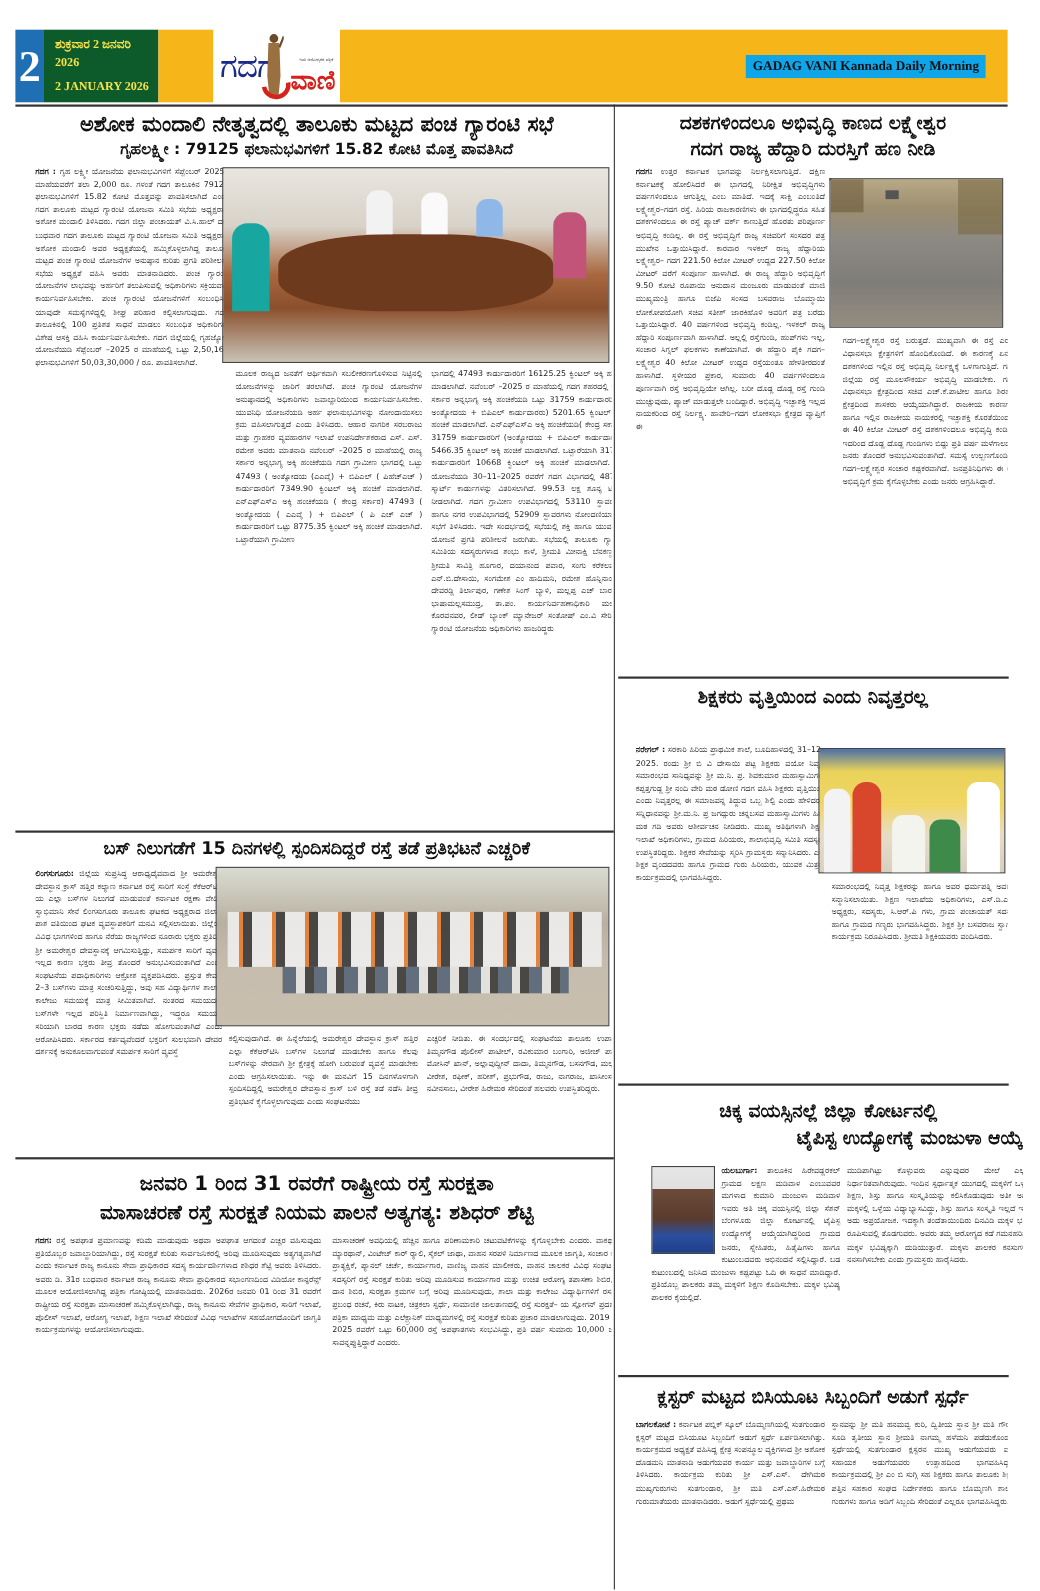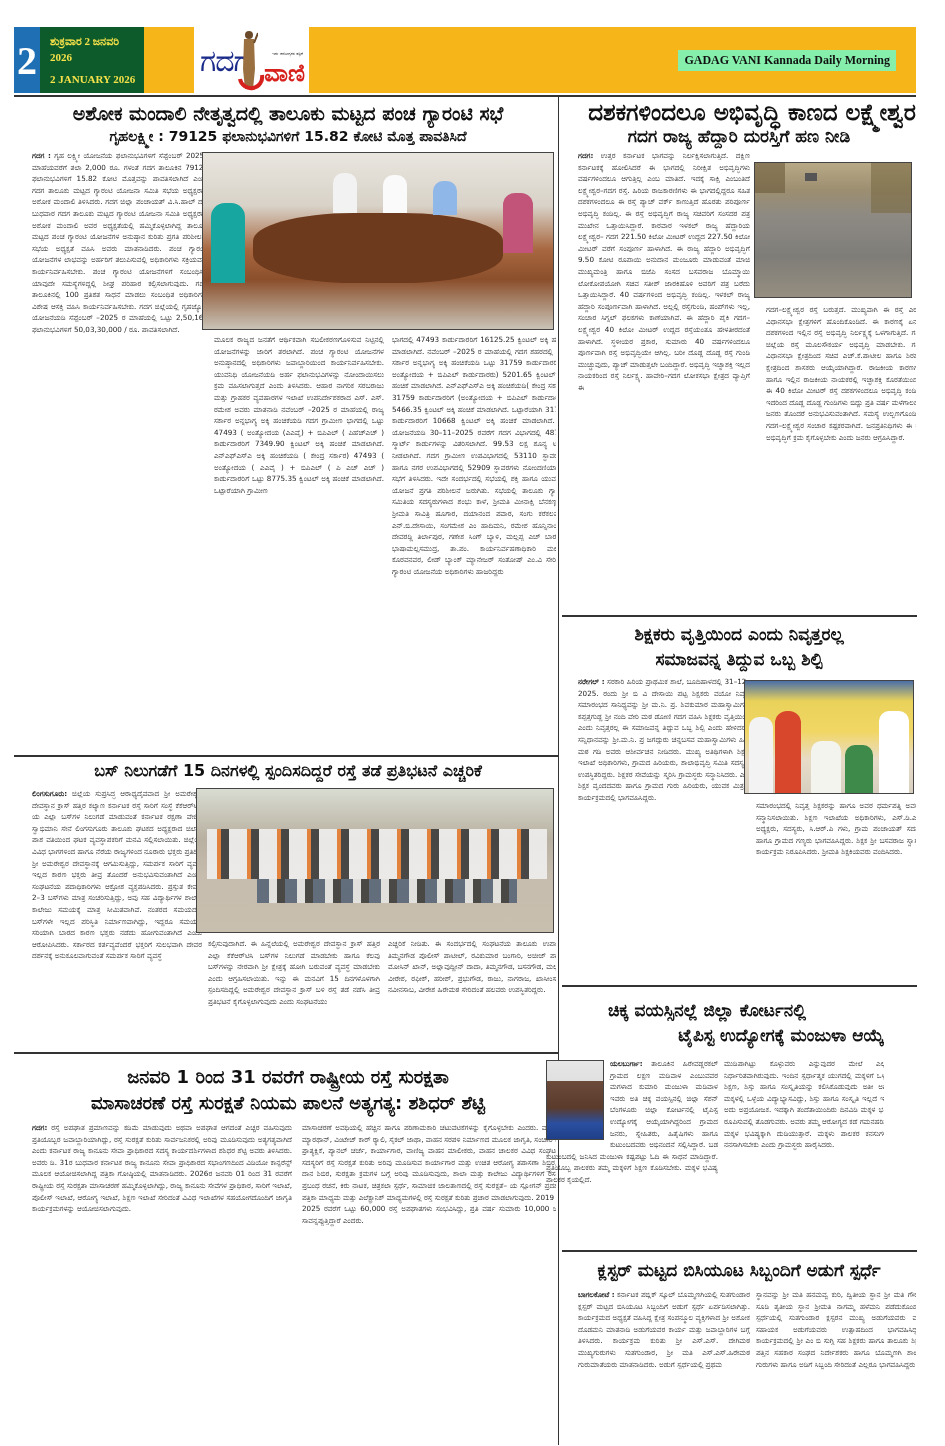--- a/index.html
+++ b/index.html
@@ -12,21 +12,21 @@
   .date-box { width: 104px; background: #0d5b2a; color: #f5e14a; font-family: "Liberation Serif", serif; font-weight: bold; padding: 6px 6px 0 10px; }
   .date-box .kn { font-size: 11px; line-height: 16px; }
   .date-box .en { font-size: 11px; line-height: 20px; margin-top: 4px; }
   .yellow-a { width: 50px; background: #f6b519; }
   .logo { width: 115px; background: #fff; position: relative; display: flex; align-items: center; justify-content: center; }
   .logo .gadaga { position: absolute; left: 6px; top: 16px; font-size: 30px; font-weight: normal; color: #1b2b8a; letter-spacing: -1px; font-family: "DejaVu Sans", sans-serif; }
   .logo .vani { position: absolute; right: 4px; top: 32px; font-size: 24px; font-weight: bold; color: #d6211c; font-family: "DejaVu Sans", sans-serif; }
   .logo .statue { position: absolute; left: 46px; top: 2px; width: 18px; height: 62px; }
   .logo .tag { position: absolute; right: 6px; top: 24px; font-size: 4px; color: #222; }
   .yellow-b { flex: 1; background: #f6b519; display: flex; align-items: center; justify-content: flex-end; padding-right: 20px; }
-  .tagline { background: #86efac; font-family: "Liberation Serif", serif; font-weight: bold; font-size: 12px; padding: 3px 6px; color: #111; }
+  .tagline { background: #0ea5e9; font-family: "Liberation Serif", serif; font-weight: bold; font-size: 12px; padding: 3px 6px; color: #111; }
 
   .rule { position: absolute; background: #333; }
 
   
   .article { position: absolute; overflow: hidden; }
   .headline { font-family: "DejaVu Sans", sans-serif; font-weight: bold; text-align: center; color: #111; }
   .subhead { font-family: "DejaVu Sans", sans-serif; font-weight: bold; text-align: center; color: #111; }
   .col { position: absolute; font-size: 7.2px; line-height: 11.6px; text-align: justify; color: #222; overflow: hidden; margin-left: 12px; }
   .col .lead { font-weight: bold; }
   .photo { position: absolute; border: 1px solid #444; overflow: hidden; }
@@ -80,21 +80,21 @@
     <div style="position:absolute;left:130px;top:20px;width:24px;height:40px;background:#f2f2f2;border-radius:10px 10px 0 0;"></div>
     <div style="position:absolute;left:180px;top:22px;width:24px;height:38px;background:#fafafa;border-radius:10px 10px 0 0;"></div>
     <div style="position:absolute;left:230px;top:28px;width:24px;height:34px;background:#8fb8e8;border-radius:10px 10px 0 0;"></div>
     <div style="position:absolute;left:300px;top:40px;width:30px;height:60px;background:#c2547a;border-radius:12px 12px 0 0;"></div>
   </div>
   <div class="col" style="left:182px;top:236px;width:170px;height:416px;">ಮೂಲಕ ರಾಜ್ಯದ ಜನತೆಗೆ ಆರ್ಥಿಕವಾಗಿ ಸಬಲೀಕರಣಗೊಳಿಸುವ ನಿಟ್ಟಿನಲ್ಲಿ ಯೋಜನೆಗಳನ್ನು ಜಾರಿಗೆ ತರಲಾಗಿದೆ. ಪಂಚ ಗ್ಯಾರಂಟಿ ಯೋಜನೆಗಳ ಅನುಷ್ಠಾನದಲ್ಲಿ ಅಧಿಕಾರಿಗಳು ಜವಾಬ್ದಾರಿಯಿಂದ ಕಾರ್ಯನಿರ್ವಹಿಸಬೇಕು. ಯುವನಿಧಿ ಯೋಜನೆಯಡಿ ಅರ್ಹ ಫಲಾನುಭವಿಗಳನ್ನು ನೋಂದಾಯಿಸಲು ಕ್ರಮ ವಹಿಸಲಾಗುತ್ತದೆ ಎಂದು ತಿಳಿಸಿದರು. ಆಹಾರ ನಾಗರಿಕ ಸರಬರಾಜು ಮತ್ತು ಗ್ರಾಹಕರ ವ್ಯವಹಾರಗಳ ಇಲಾಖೆ ಉಪನಿರ್ದೇಶಕರಾದ ಎಸ್. ಎಸ್. ರಮೇಶ ಅವರು ಮಾತನಾಡಿ ನವೆಂಬರ್ –2025 ರ ಮಾಹೆಯಲ್ಲಿ ರಾಜ್ಯ ಸರ್ಕಾರ ಅನ್ನಭಾಗ್ಯ ಅಕ್ಕಿ ಹಂಚಿಕೆಯಡಿ ಗದಗ ಗ್ರಾಮೀಣ ಭಾಗದಲ್ಲಿ ಒಟ್ಟು 47493 ( ಅಂತ್ಯೋದಯ (ಎಎವೈ) + ಬಿಪಿಎಲ್ ( ಪಿಹೆಚ್ಎಚ್ ) ಕಾರ್ಡುದಾರರಿಗೆ 7349.90 ಕ್ವಿಂಟಲ್ ಅಕ್ಕಿ ಹಂಚಿಕೆ ಮಾಡಲಾಗಿದೆ. ಎನ್‌ಎಫ್‌ಎಸ್‌ಎ ಅಕ್ಕಿ ಹಂಚಿಕೆಯಡಿ ( ಕೇಂದ್ರ ಸರ್ಕಾರ) 47493 ( ಅಂತ್ಯೋದಯ ( ಎಎವೈ ) + ಬಿಪಿಎಲ್ ( ಪಿ ಎಚ್ ಎಚ್ ) ಕಾರ್ಡುದಾರರಿಗೆ ಒಟ್ಟು 8775.35 ಕ್ವಿಂಟಲ್ ಅಕ್ಕಿ ಹಂಚಿಕೆ ಮಾಡಲಾಗಿದೆ. ಒಟ್ಟಾರೆಯಾಗಿ ಗ್ರಾಮೀಣ</div>
   <div class="col" style="left:360px;top:236px;width:176px;height:416px;">ಭಾಗದಲ್ಲಿ 47493 ಕಾರ್ಡುದಾರರಿಗೆ 16125.25 ಕ್ವಿಂಟಲ್ ಅಕ್ಕಿ ಹಂಚಿಕೆ ಮಾಡಲಾಗಿದೆ. ನವೆಂಬರ್ –2025 ರ ಮಾಹೆಯಲ್ಲಿ ಗದಗ ಶಹರದಲ್ಲಿ ರಾಜ್ಯ ಸರ್ಕಾರ ಅನ್ನಭಾಗ್ಯ ಅಕ್ಕಿ ಹಂಚಿಕೆಯಡಿ ಒಟ್ಟು 31759 ಕಾರ್ಡುದಾರರಿಗೆ ( ಅಂತ್ಯೋದಯ + ಬಿಪಿಎಲ್ ಕಾರ್ಡುದಾರರು) 5201.65 ಕ್ವಿಂಟಲ್ ಅಕ್ಕಿ ಹಂಚಿಕೆ ಮಾಡಲಾಗಿದೆ. ಎನ್‌ಎಫ್‌ಎಸ್‌ಎ ಅಕ್ಕಿ ಹಂಚಿಕೆಯಡಿ( ಕೇಂದ್ರ ಸರ್ಕಾರ) 31759 ಕಾರ್ಡುದಾರರಿಗೆ (ಅಂತ್ಯೋದಯ + ಬಿಪಿಎಲ್ ಕಾರ್ಡುದಾರರು) 5466.35 ಕ್ವಿಂಟಲ್ ಅಕ್ಕಿ ಹಂಚಿಕೆ ಮಾಡಲಾಗಿದೆ. ಒಟ್ಟಾರೆಯಾಗಿ 31759 ಕಾರ್ಡುದಾರರಿಗೆ 10668 ಕ್ವಿಂಟಲ್ ಅಕ್ಕಿ ಹಂಚಿಕೆ ಮಾಡಲಾಗಿದೆ. ಶಕ್ತಿ ಯೋಜನೆಯಡಿ 30–11–2025 ರವರೆಗೆ ಗದಗ ವಿಭಾಗದಲ್ಲಿ 48708 ಸ್ಮಾರ್ಟ್ ಕಾರ್ಡುಗಳನ್ನು ವಿತರಿಸಲಾಗಿದೆ. 99.53 ಲಕ್ಷ ಶೂನ್ಯ ಟಿಕೆಟ್ ನೀಡಲಾಗಿದೆ. ಗದಗ ಗ್ರಾಮೀಣ ಉಪವಿಭಾಗದಲ್ಲಿ 53110 ಸ್ಥಾವರಗಳು ಹಾಗೂ ನಗರ ಉಪವಿಭಾಗದಲ್ಲಿ 52909 ಸ್ಥಾವರಗಳು ನೋಂದಣಿಯಾಗಿವೆ. ಸಭೆಗೆ ತಿಳಿಸಿದರು. ಇದೇ ಸಂದರ್ಭದಲ್ಲಿ ಸಭೆಯಲ್ಲಿ ಶಕ್ತಿ ಹಾಗೂ ಯುವ ನಿಧಿ ಯೋಜನೆ ಪ್ರಗತಿ ಪರಿಶೀಲನೆ ಜರುಗಿತು. ಸಭೆಯಲ್ಲಿ ತಾಲೂಕು ಗ್ಯಾರಂಟಿ ಸಮಿತಿಯ ಸದಸ್ಯರುಗಳಾದ ಶಂಭು ಕಾಳೆ, ಶ್ರೀಮತಿ ಮೀನಾಕ್ಷಿ ಬೆನಕಣ್ಣವರ, ಶ್ರೀಮತಿ ಸಾವಿತ್ರಿ ಹೂಗಾರ, ದಯಾನಂದ ಪವಾರ, ಸಂಗು ಕರೆಕಲಮಟ್ಟಿ, ಎನ್.ಬಿ.ದೇಸಾಯಿ, ಸಂಗಮೇಶ ಎಂ ಹಾದಿಮನಿ, ರಮೇಶ ಹೊನ್ನಿನಾಯ್ಕರ, ದೇವರಡ್ಡಿ ತಿರ್ಲಾಪುರ, ಗಣೇಶ ಸಿಂಗ್ ಬ್ಯಾಳಿ, ಮಲ್ಲಪ್ಪ ಎಚ್ ಬಾರಕೇರ, ಭಾಷಾಮಲ್ಲಸಮುದ್ರ, ತಾ.ಪಂ. ಕಾರ್ಯನಿರ್ವಹಣಾಧಿಕಾರಿ ಮಲ್ಲಯ್ಯ ಕೊರವನವರ, ಲೀಡ್ ಬ್ಯಾಂಕ್ ಮ್ಯಾನೇಜರ್ ಸಂತೋಷ್ ಎಂ.ವಿ ಸೇರಿದಂತೆ ಗ್ಯಾರಂಟಿ ಯೋಜನೆಯ ಅಧಿಕಾರಿಗಳು ಹಾಜರಿದ್ದರು</div>
 </div>
 
 <div class="article" style="left:562px;top:98px;width:354px;height:515px;">
-  <div class="headline" style="font-size:23px;line-height:24px;margin-top:2px;text-align:right;">ದಶಕಗಳಿಂದಲೂ ಅಭಿವೃದ್ಧಿ ಕಾಣದ ಲಕ್ಷ್ಮೇಶ್ವರ</div>
+  <div class="headline" style="font-size:17px;line-height:24px;margin-top:2px;">ದಶಕಗಳಿಂದಲೂ ಅಭಿವೃದ್ಧಿ ಕಾಣದ ಲಕ್ಷ್ಮೇಶ್ವರ</div>
   <div class="headline" style="font-size:17px;line-height:24px;">ಗದಗ ರಾಜ್ಯ ಹೆದ್ದಾರಿ ದುರಸ್ತಿಗೆ ಹಣ ನೀಡಿ</div>
   <div class="col" style="left:4px;top:52px;width:172px;height:460px;">
     <span class="lead">ಗದಗ:</span>
     <span>ಉತ್ತರ ಕರ್ನಾಟಕ ಭಾಗವನ್ನು ನಿರ್ಲಕ್ಷಿಸಲಾಗುತ್ತಿದೆ. ದಕ್ಷಿಣ ಕರ್ನಾಟಕಕ್ಕೆ ಹೋಲಿಸಿದರೆ ಈ ಭಾಗದಲ್ಲಿ ನಿರೀಕ್ಷಿತ ಅಭಿವೃದ್ಧಿಗಳು ವರ್ಷಗಳಿಂದಲೂ ಆಗುತ್ತಿಲ್ಲ ಎಂಬ ಮಾತಿದೆ. ಇದಕ್ಕೆ ಸಾಕ್ಷಿ ಎಂಬಂತಿದೆ ಲಕ್ಷ್ಮೇಶ್ವರ–ಗದಗ ರಸ್ತೆ. ಹಿರಿಯ ರಾಜಕಾರಣಿಗಳು ಈ ಭಾಗದಲ್ಲಿದ್ದರೂ ಸಹಿತ ದಶಕಗಳಿಂದಲೂ ಈ ರಸ್ತೆ ಪ್ಯಾಚ್ ವರ್ಕ್ ಕಾಣುತ್ತಿದೆ ಹೊರತು ಪರಿಪೂರ್ಣ ಅಭಿವೃದ್ಧಿ ಕಂಡಿಲ್ಲ. ಈ ರಸ್ತೆ ಅಭಿವೃದ್ಧಿಗೆ ರಾಜ್ಯ ಸಚಿವರಿಗೆ ಸಂಸದರ ಪತ್ರ ಮುಖೇನ ಒತ್ತಾಯಿಸಿದ್ದಾರೆ. ಕಾರವಾರ ಇಳಕಲ್ ರಾಜ್ಯ ಹೆದ್ದಾರಿಯ ಲಕ್ಷ್ಮೇಶ್ವರ– ಗದಗ 221.50 ಕಿಲೋ ಮೀಟರ್ ಉದ್ದದ 227.50 ಕಿಲೋ ಮೀಟರ್ ವರೆಗೆ ಸಂಪೂರ್ಣ ಹಾಳಾಗಿದೆ. ಈ ರಾಜ್ಯ ಹೆದ್ದಾರಿ ಅಭಿವೃದ್ಧಿಗೆ 9.50 ಕೋಟಿ ರೂಪಾಯಿ ಅನುದಾನ ಮಂಜೂರು ಮಾಡುವಂತೆ ಮಾಜಿ ಮುಖ್ಯಮಂತ್ರಿ ಹಾಗೂ ಬಿಜೆಪಿ ಸಂಸದ ಬಸವರಾಜ ಬೊಮ್ಮಾಯಿ ಲೋಕೋಪಯೋಗಿ ಸಚಿವ ಸತೀಶ್ ಜಾರಕಿಹೊಳಿ ಅವರಿಗೆ ಪತ್ರ ಬರೆದು ಒತ್ತಾಯಿಸಿದ್ದಾರೆ. 40 ವರ್ಷಗಳಿಂದ ಅಭಿವೃದ್ಧಿ ಕಂಡಿಲ್ಲ. ಇಳಕಲ್ ರಾಜ್ಯ ಹೆದ್ದಾರಿ ಸಂಪೂರ್ಣವಾಗಿ ಹಾಳಾಗಿದೆ. ಅಲ್ಲಲ್ಲಿ ರಸ್ತೆಗುಂಡಿ, ಹಂಪ್‌ಗಳು ಇಲ್ಲ, ಸಂಚಾರ ಸಿಗ್ನಲ್ ಫಲಕಗಳು ಕಾಣೆಯಾಗಿವೆ. ಈ ಹೆದ್ದಾರಿ ಪೈಕಿ ಗದಗ–ಲಕ್ಷ್ಮೇಶ್ವರ 40 ಕಿಲೋ ಮೀಟರ್ ಉದ್ದದ ರಸ್ತೆಯಂತೂ ಹೇಳತೀರದಂತೆ ಹಾಳಾಗಿದೆ. ಸ್ಥಳೀಯರ ಪ್ರಕಾರ, ಸುಮಾರು 40 ವರ್ಷಗಳಿಂದಲೂ ಪೂರ್ಣವಾಗಿ ರಸ್ತೆ ಅಭಿವೃದ್ಧಿಯೇ ಆಗಿಲ್ಲ. ಬರೀ ದೊಡ್ಡ ದೊಡ್ಡ ರಸ್ತೆ ಗುಂಡಿ ಮುಚ್ಚುವುದು, ಪ್ಯಾಚ್ ಮಾಡುತ್ತಲೇ ಬಂದಿದ್ದಾರೆ. ಅಭಿವೃದ್ಧಿ ಇಚ್ಛಾಶಕ್ತಿ ಇಲ್ಲದ ನಾಯಕರಿಂದ ರಸ್ತೆ ನಿರ್ಲಕ್ಷ್ಯ. ಹಾವೇರಿ–ಗದಗ ಲೋಕಸಭಾ ಕ್ಷೇತ್ರದ ವ್ಯಾಪ್ತಿಗೆ ಈ</span>
   </div>
   <div class="photo" style="left:192px;top:64px;width:158"></div>
   <div class="photo" style="left:192px;top:64px;width:158px;height:136px;background:linear-gradient(180deg,#b8a986 0%,#9c8e70 20%,#8d8a84 40%,#7f7d78 70%,#958e80 100%);">
     <div style="position:absolute;left:50px;top:10px;width:12px;height:8px;background:#555;"></div>
     <div style="position:absolute;left:0;top:0;width:30px;height:30px;background:#6a5a3a;opacity:.6;"></div>
     <div style="position:absolute;right:0;top:0;width:40px;height:50px;background:#7a6a44;opacity:.6;"></div>
@@ -121,37 +121,36 @@
   <div class="headline" style="font-size:18px;line-height:26px;">ಮಾಸಾಚರಣೆ ರಸ್ತೆ ಸುರಕ್ಷತೆ ನಿಯಮ ಪಾಲನೆ ಅತ್ಯಗತ್ಯ: ಶಶಿಧರ್ ಶೆಟ್ಟಿ</div>
   <div class="col" style="left:0;top:66px;width:260px;height:320px;">
     <span class="lead">ಗದಗ:</span>
     <span>ರಸ್ತೆ ಅಪಘಾತ ಪ್ರಮಾಣವನ್ನು ಕಡಿಮೆ ಮಾಡುವುದು ಅಥವಾ ಅಪಘಾತ ಆಗದಂತೆ ಎಚ್ಚರ ವಹಿಸುವುದು ಪ್ರತಿಯೊಬ್ಬರ ಜವಾಬ್ದಾರಿಯಾಗಿದ್ದು, ರಸ್ತೆ ಸುರಕ್ಷತೆ ಕುರಿತು ಸಾರ್ವಜನಿಕರಲ್ಲಿ ಅರಿವು ಮೂಡಿಸುವುದು ಅತ್ಯಗತ್ಯವಾಗಿದೆ ಎಂದು ಕರ್ನಾಟಕ ರಾಜ್ಯ ಕಾನೂನು ಸೇವಾ ಪ್ರಾಧಿಕಾರದ ಸದಸ್ಯ ಕಾರ್ಯದರ್ಶಿಗಳಾದ ಶಶಿಧರ ಶೆಟ್ಟಿ ಅವರು ತಿಳಿಸಿದರು. ಅವರು ಡಿ. 31ರ ಬುಧವಾರ ಕರ್ನಾಟಕ ರಾಜ್ಯ ಕಾನೂನು ಸೇವಾ ಪ್ರಾಧಿಕಾರದ ಸಭಾಂಗಣದಿಂದ ವಿಡಿಯೋ ಕಾನ್ಫರೆನ್ಸ್ ಮೂಲಕ ಆಯೋಜಿಸಲಾಗಿದ್ದ ಪತ್ರಿಕಾ ಗೋಷ್ಠಿಯಲ್ಲಿ ಮಾತನಾಡಿದರು. 2026ರ ಜನವರಿ 01 ರಿಂದ 31 ರವರೆಗೆ ರಾಷ್ಟ್ರೀಯ ರಸ್ತೆ ಸುರಕ್ಷತಾ ಮಾಸಾಚರಣೆ ಹಮ್ಮಿಕೊಳ್ಳಲಾಗಿದ್ದು, ರಾಜ್ಯ ಕಾನೂನು ಸೇವೆಗಳ ಪ್ರಾಧಿಕಾರ, ಸಾರಿಗೆ ಇಲಾಖೆ, ಪೊಲೀಸ್ ಇಲಾಖೆ, ಆರೋಗ್ಯ ಇಲಾಖೆ, ಶಿಕ್ಷಣ ಇಲಾಖೆ ಸೇರಿದಂತೆ ವಿವಿಧ ಇಲಾಖೆಗಳ ಸಹಯೋಗದೊಂದಿಗೆ ಜಾಗೃತಿ ಕಾರ್ಯಕ್ರಮಗಳನ್ನು ಆಯೋಜಿಸಲಾಗುವುದು.</span>
   </div>
   <div class="col" style="left:270px;top:66px;width:266px;height:320px;">ಮಾಸಾಚರಣೆ ಅವಧಿಯಲ್ಲಿ ಹೆಚ್ಚಿನ ಹಾಗೂ ಪರಿಣಾಮಕಾರಿ ಚಟುವಟಿಕೆಗಳನ್ನು ಕೈಗೊಳ್ಳಬೇಕು ಎಂದರು. ವಾಕಥಾನ್, ಮ್ಯಾರಥಾನ್, ವಿಂಟೇಜ್ ಕಾರ್ ರ್‍ಯಾಲಿ, ಸೈಕಲ್ ಜಾಥಾ, ವಾಹನ ಸರಪಳಿ ನಿರ್ಮಾಣದ ಮೂಲಕ ಜಾಗೃತಿ, ಸಂಚಾರ ಲೈವ್ ಪ್ರಾತ್ಯಕ್ಷಿಕೆ, ಪ್ಯಾನಲ್ ಚರ್ಚೆ, ಕಾರ್ಯಾಗಾರ, ವಾಣಿಜ್ಯ ವಾಹನ ಮಾಲೀಕರು, ವಾಹನ ಚಾಲಕರ ವಿವಿಧ ಸಂಘಟನೆಗಳ ಸದಸ್ಯರಿಗೆ ರಸ್ತೆ ಸುರಕ್ಷತೆ ಕುರಿತು ಅರಿವು ಮೂಡಿಸುವ ಕಾರ್ಯಾಗಾರ ಮತ್ತು ಉಚಿತ ಆರೋಗ್ಯ ತಪಾಸಣಾ ಶಿಬಿರ, ರಕ್ತ ದಾನ ಶಿಬಿರ, ಸುರಕ್ಷತಾ ಕ್ರಮಗಳ ಬಗ್ಗೆ ಅರಿವು ಮೂಡಿಸುವುದು, ಶಾಲಾ ಮತ್ತು ಕಾಲೇಜು ವಿದ್ಯಾರ್ಥಿಗಳಿಗೆ ರಸಪ್ರಶ್ನೆ, ಪ್ರಬಂಧ ರಚನೆ, ಕಿರು ನಾಟಕ, ಚಿತ್ರಕಲಾ ಸ್ಪರ್ಧೆ, ಸಾಮಾಜಿಕ ಜಾಲತಾಣದಲ್ಲಿ ರಸ್ತೆ ಸುರಕ್ಷತೆ– ಯ ಸ್ಲೋಗನ್ ಪ್ರದರ್ಶನ, ಪತ್ರಿಕಾ ಮಾಧ್ಯಮ ಮತ್ತು ಎಲೆಕ್ಟ್ರಾನಿಕ್ ಮಾಧ್ಯಮಗಳಲ್ಲಿ ರಸ್ತೆ ಸುರಕ್ಷತೆ ಕುರಿತು ಪ್ರಚಾರ ಮಾಡಲಾಗುವುದು. 2019 ರಿಂದ 2025 ರವರೆಗೆ ಒಟ್ಟು 60,000 ರಸ್ತೆ ಅಪಘಾತಗಳು ಸಂಭವಿಸಿದ್ದು, ಪ್ರತಿ ವರ್ಷ ಸುಮಾರು 10,000 ಜನರು ಸಾವನ್ನಪ್ಪುತ್ತಿದ್ದಾರೆ ಎಂದರು.</div>
 </div>
 
 <div class="article" style="left:562px;top:618px;width:354px;height:365px;">
   <div class="headline" style="font-size:17px;line-height:25px;margin-top:4px;">ಶಿಕ್ಷಕರು ವೃತ್ತಿಯಿಂದ ಎಂದು ನಿವೃತ್ತರಲ್ಲ</div>
-  <div class="headline" style="font-size:17px;line-height:25px;">ಸಮಾಜವನ್ನ ತಿದ್ದುವ ಒಬ್ಬ ಶಿಲ್ಪಿ</div>
   <div class="col" style="left:4px;top:58px;width:172px;height:246px;">
     <span class="lead">ನರೇಗಲ್ :</span>
     <span>ಸರಕಾರಿ ಹಿರಿಯ ಪ್ರಾಥಮಿಕ ಶಾಲೆ, ಬೂದಿಹಾಳದಲ್ಲಿ 31–12–2025. ರಂದು ಶ್ರೀ ಬಿ ವಿ ದೇಸಾಯಿ ಪಟ್ಟ ಶಿಕ್ಷಕರು ವಯೋ ನಿವೃತ್ತಿ ಸಮಾರಂಭದ ಸಾನಿಧ್ಯವನ್ನು ಶ್ರೀ ಮ.ನಿ. ಪ್ರ. ಶಿವಕುಮಾರ ಮಹಾಸ್ವಾಮಿಗಳು ಕಪ್ಪತ್ತಗುಡ್ಡ ಶ್ರೀ ನಂದಿ ವೇರಿ ಮಠ ಡೋಣಿ ಗದಗ ವಹಿಸಿ ಶಿಕ್ಷಕರು ವೃತ್ತಿಯಿಂದ ಎಂದು ನಿವೃತ್ತರಲ್ಲ ಈ ಸಮಾಜವನ್ನ ತಿದ್ದುವ ಒಬ್ಬ ಶಿಲ್ಪಿ ಎಂದು ಹೇಳಿದರು. ಸನ್ನಿಧಾನವನ್ನು ಶ್ರೀ.ಮ.ನಿ. ಪ್ರ ಜಗದ್ಗುರು ಚನ್ನಬಸವ ಮಹಾಸ್ವಾಮಿಗಳು ಹಿರೇ ಮಠ ಗಡಿ ಅವರು ಆಶೀರ್ವಚನ ನೀಡಿದರು. ಮುಖ್ಯ ಅತಿಥಿಗಳಾಗಿ ಶಿಕ್ಷಣ ಇಲಾಖೆ ಅಧಿಕಾರಿಗಳು, ಗ್ರಾಮದ ಹಿರಿಯರು, ಶಾಲಾಭಿವೃದ್ಧಿ ಸಮಿತಿ ಸದಸ್ಯರು ಉಪಸ್ಥಿತರಿದ್ದರು. ಶಿಕ್ಷಕರ ಸೇವೆಯನ್ನು ಸ್ಮರಿಸಿ ಗ್ರಾಮಸ್ಥರು ಸನ್ಮಾನಿಸಿದರು. ಎಲ್ಲ ಶಿಕ್ಷಕ ವೃಂದದವರು ಹಾಗೂ ಗ್ರಾಮದ ಗುರು ಹಿರಿಯರು, ಯುವಕ ಮಿತ್ರರು ಕಾರ್ಯಕ್ರಮದಲ್ಲಿ ಭಾಗವಹಿಸಿದ್ದರು.</span>
   </div>
   <div class="photo" style="left:182px;top:62px;width:170px;height:114px;background:linear-gradient(180deg,#4a6fa8 0%,#e9d25a 18%,#f1d664 45%,#e8dcc8 70%,#d8cfc0 100%);">
     <div style="position:absolute;left:30px;top:30px;width:26px;height:84px;background:#d8462b;border-radius:12px 12px 0 0;"></div>
     <div style="position:absolute;left:4px;top:36px;width:24px;height:78px;background:#f3f3f3;border-radius:10px 10px 0 0;"></div>
     <div style="position:absolute;left:66px;top:60px;width:30px;height:54px;background:#f4f4ee;border-radius:10px 10px 0 0;"></div>
     <div style="position:absolute;left:100px;top:64px;width:28px;height:50px;background:#3d8a4a;border-radius:10px 10px 0 0;"></div>
     <div style="position:absolute;left:134px;top:30px;width:30px;height:84px;background:#ffffff;border-radius:10px 10px 0 0;"></div>
   </div>
   <div class="col" style="left:182px;top:182px;width:170px;height:180px;">ಸಮಾರಂಭದಲ್ಲಿ ನಿವೃತ್ತ ಶಿಕ್ಷಕರನ್ನು ಹಾಗೂ ಅವರ ಧರ್ಮಪತ್ನಿ ಅವರನ್ನು ಸನ್ಮಾನಿಸಲಾಯಿತು. ಶಿಕ್ಷಣ ಇಲಾಖೆಯ ಅಧಿಕಾರಿಗಳು, ಎಸ್.ಡಿ.ಎಂ.ಸಿ ಅಧ್ಯಕ್ಷರು, ಸದಸ್ಯರು, ಸಿ.ಆರ್.ಪಿ ಗಳು, ಗ್ರಾಮ ಪಂಚಾಯತ್ ಸದಸ್ಯರು ಹಾಗೂ ಗ್ರಾಮದ ಗಣ್ಯರು ಭಾಗವಹಿಸಿದ್ದರು. ಶಿಕ್ಷಕ ಶ್ರೀ ಬಸವರಾಜ ಸ್ವಾಗತಿಸಿ ಕಾರ್ಯಕ್ರಮ ನಿರೂಪಿಸಿದರು. ಶ್ರೀಮತಿ ಶಿಕ್ಷಕಿಯವರು ವಂದಿಸಿದರು.</div>
   <div class="col" style="left:4px;top:306px;width:172px;height:56px;"></div>
 </div>
 
-<div class="article" style="left:530px;top:988px;width:354px;height:260px;">
+<div class="article" style="left:576px;top:988px;width:354px;height:260px;">
   <div class="headline" style="font-size:17px;line-height:25px;margin-top:10px;">ಚಿಕ್ಕ ವಯಸ್ಸಿನಲ್ಲೆ ಜಿಲ್ಲಾ ಕೋರ್ಟನಲ್ಲಿ</div>
   <div class="headline" style="font-size:17px;line-height:25px;text-align:right;">ಟೈಪಿಸ್ಟ ಉದ್ಯೋಗಕ್ಕೆ ಮಂಜುಳಾ ಆಯ್ಕೆ</div>
   <div class="col" style="left:4px;top:70px;width:172px;height:190px;">
     <span class="lead">ಯಲಬುರ್ಗಾ:</span>
     <div class="photo" style="position:relative;float:left;width:58px;height:80px;margin:2px 6px 2px 0;background:linear-gradient(180deg,#e6e6e6 0%,#e0e0e0 25%,#6b4a3a 26%,#5a3b2c 60%,#2b4fa0 80%,#1f3f88 100%);"></div>
     <span>ತಾಲೂಕಿನ ಹಿರೇವಡ್ಡರಕಲ್ ಗ್ರಾಮದ ಲಕ್ಷಣ ಮಡಿವಾಳ ಎಂಬುವವರ ಮಗಳಾದ ಕುಮಾರಿ ಮಂಜುಳಾ ಮಡಿವಾಳ ಇವರು ಅತಿ ಚಿಕ್ಕ ವಯಸ್ಸಿನಲ್ಲಿ ಜಿಲ್ಲಾ ಸೆಶನ್ ಬೆಂಗಳೂರು ಜಿಲ್ಲಾ ಕೋರ್ಟನಲ್ಲಿ ಟೈಪಿಸ್ಟ ಉದ್ಯೋಗಕ್ಕೆ ಆಯ್ಕೆಯಾಗಿದ್ದರಿಂದ ಗ್ರಾಮದ ಜನರು, ಸ್ನೇಹಿತರು, ಹಿತೈಷಿಗಳು ಹಾಗೂ ಕುಟುಂಬದವರು ಅಭಿನಂದನೆ ಸಲ್ಲಿಸಿದ್ದಾರೆ. ಬಡ ಕುಟುಂಬದಲ್ಲಿ ಜನಿಸಿದ ಮಂಜುಳಾ ಕಷ್ಟಪಟ್ಟು ಓದಿ ಈ ಸಾಧನೆ ಮಾಡಿದ್ದಾರೆ. ಪ್ರತಿಯೊಬ್ಬ ಪಾಲಕರು ತಮ್ಮ ಮಕ್ಕಳಿಗೆ ಶಿಕ್ಷಣ ಕೊಡಿಸಬೇಕು. ಮಕ್ಕಳ ಭವಿಷ್ಯ ಪಾಲಕರ ಕೈಯಲ್ಲಿದೆ.</span>
   </div>
   <div class="col" style="left:182px;top:70px;width:170px;height:190px;">ಮುಡಿಪಾಗಿಟ್ಟು ಕೊಳ್ಳುವರು ಎನ್ನುವುದರ ಮೇಲೆ ಎಲ್ಲವೂ ನಿರ್ಧಾರಿತವಾಗಿರುವುದು. ಇಂದಿನ ಸ್ಪರ್ಧಾತ್ಮಕ ಯುಗದಲ್ಲಿ ಮಕ್ಕಳಿಗೆ ಒಳ್ಳೆಯ ಶಿಕ್ಷಣ, ಶಿಸ್ತು ಹಾಗೂ ಸಂಸ್ಕೃತಿಯನ್ನು ಕಲಿಸಿಕೊಡುವುದು ಅತೀ ಅಗತ್ಯ. ಮಕ್ಕಳಲ್ಲಿ ಒಳ್ಳೆಯ ವಿದ್ಯಾಭ್ಯಾಸವಿದ್ದು, ಶಿಸ್ತು ಹಾಗೂ ಸಂಸ್ಕೃತಿ ಇಲ್ಲದೆ ಇದ್ದರೆ ಅದು ಅಪ್ರಯೋಜಕ. ಇದಕ್ಕಾಗಿ ತಂದೆತಾಯಿಂದಿರು ದಿನವಿಡಿ ಮಕ್ಕಳ ಭವಿಷ್ಯ ರೂಪಿಸುವಲ್ಲಿ ತೊಡಗುವರು. ಅವರು ತಮ್ಮ ಆರೋಗ್ಯದ ಕಡೆ ಗಮನಹರಿಸದೇ ಮಕ್ಕಳ ಭವಿಷ್ಯಕ್ಕಾಗಿ ದುಡಿಯುತ್ತಾರೆ. ಮಕ್ಕಳು ಪಾಲಕರ ಕನಸುಗಳನ್ನು ನನಸಾಗಿಸಬೇಕು ಎಂದು ಗ್ರಾಮಸ್ಥರು ಹಾರೈಸಿದರು.</div>
 </div>
 

